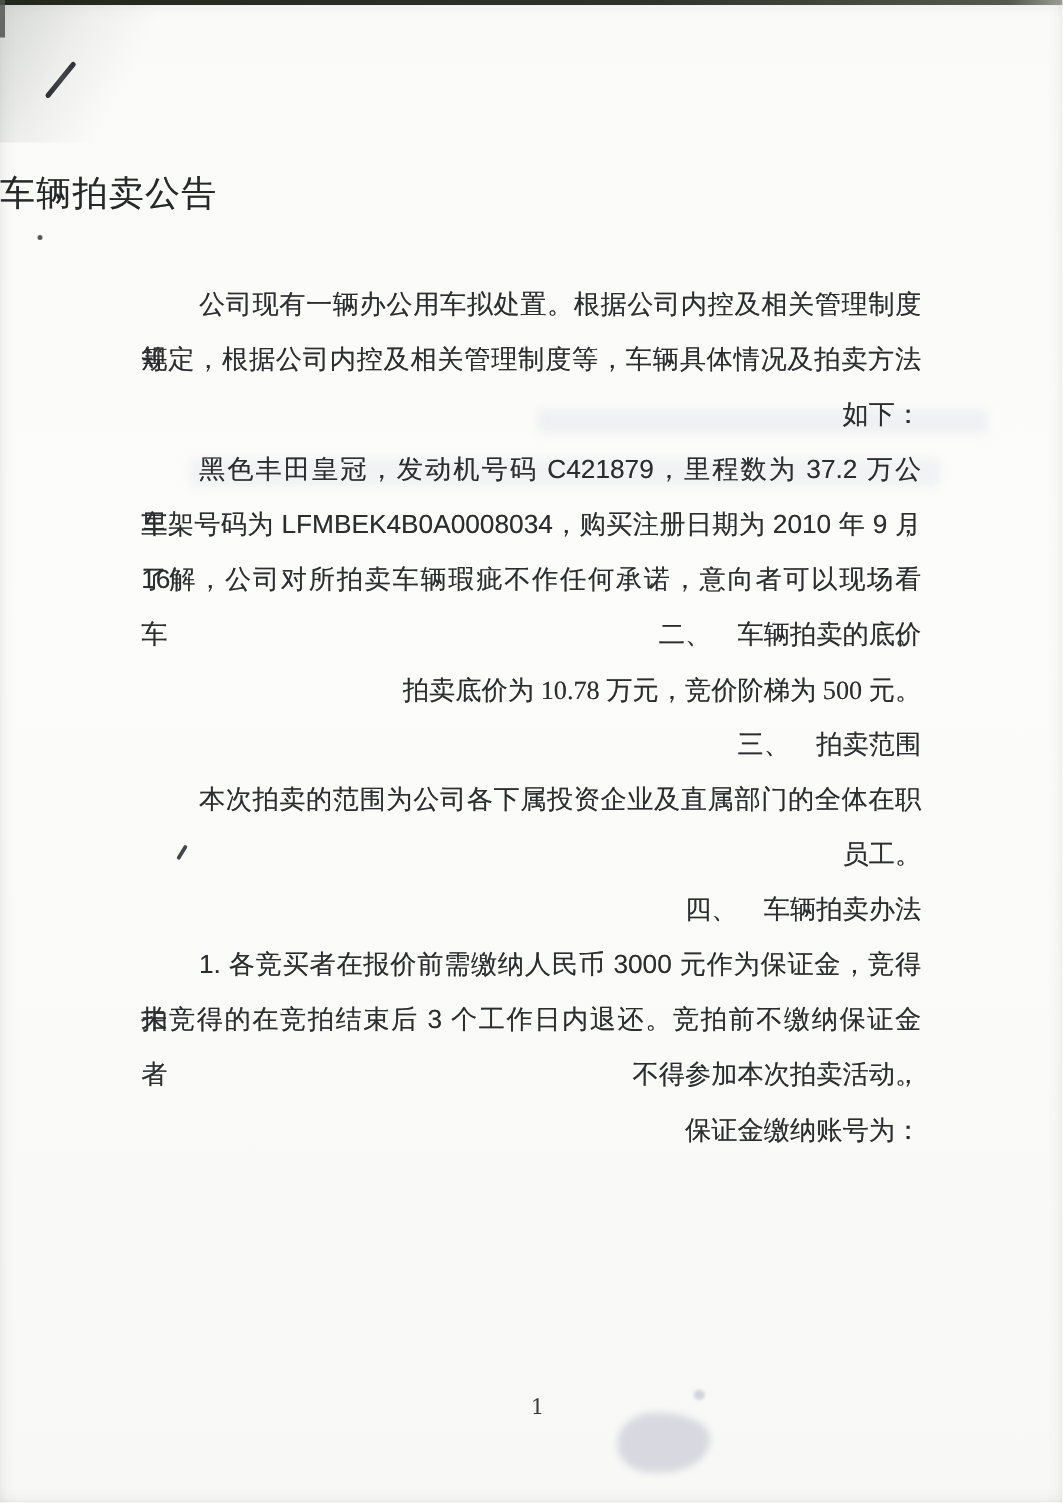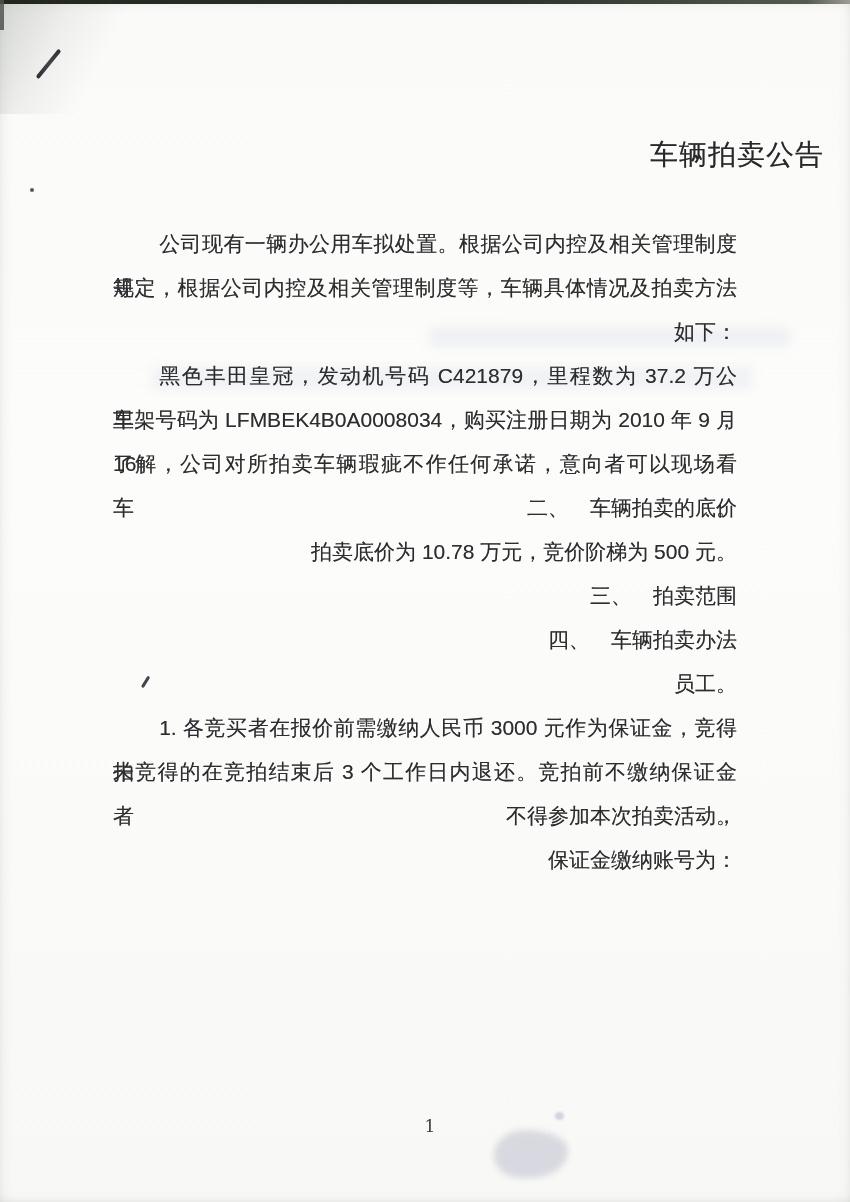--- a/index.html
+++ b/index.html
@@ -62,42 +62,42 @@
     background: rgba(148,153,178,0.32);
     filter: blur(3px);
     border-radius: 46% 62% 55% 40% / 55% 45% 60% 48%;
   }
   .smudge-dot {
     position: absolute; left: 555px; top: 1112px; width: 9px; height: 8px;
     background: rgba(148,153,178,0.38); filter: blur(1.2px); border-radius: 50%;
   }
   .doc-title {
     position: absolute; left: 0; top: 136px; width: 824px;
-    text-align: right;
+    text-align: left;
     font-size: 28px; letter-spacing: 1px; font-weight: 500;
     color: #27282a;
     text-shadow: 0 0 0.5px rgba(40,40,42,0.55);
   }
   .doc-body {
     position: absolute; left: 113px; top: 222px; width: 624px;
     color: #2c2d2f;
     font-size: 21px;
     text-shadow: 0 0 0.4px rgba(44,45,47,0.5);
   }
   .line {
     height: 44px; line-height: 44px;
     text-align: right;
   }
   .line.justify {
     text-align: justify;
     text-align-last: justify;
     text-justify: distribute;
   }
   .line.indent  { text-indent: 2.2em; }
-  .line.indent2 { text-indent: 2.7em; }
+  .line.indent2 { text-indent: 2.7em; font-family: Liberation Serif, serif; }
   .page-number {
     position: absolute; left: 410px; top: 1116px; width: 40px;
     text-align: center;
     font-family: "DejaVu Serif", serif;
     font-size: 17px; color: #3a3a3c;
   }
 </style>
 </head>
 <body>
 
@@ -119,22 +119,23 @@
   <div class="doc-body">
       <div class="line indent justify">公司现有一辆办公用车拟处置。根据公司内控及相关管理制度等</div>
       <div class="line justify">规定，根据公司内控及相关管理制度等，车辆具体情况及拍卖方法</div>
       <div class="line ">如下：</div>
       <div class="line indent justify">黑色丰田皇冠，发动机号码 C421879，里程数为 37.2 万公里，</div>
       <div class="line justify">车架号码为 LFMBEK4B0A0008034，购买注册日期为 2010 年 9 月 16</div>
       <div class="line justify">了解，公司对所拍卖车辆瑕疵不作任何承诺，意向者可以现场看车。</div>
       <div class="line ">二、　车辆拍卖的底价</div>
       <div class="line indent2">拍卖底价为 10.78 万元，竞价阶梯为 500 元。</div>
       <div class="line ">三、　拍卖范围</div>
+      <div class="line indent justify">本次拍卖的范围为公司各下属投资企业及直属部门的全体在职</div>
+      <div class="line ">员工。</div>
       <div class="line ">四、　车辆拍卖办法</div>
-      <div class="line ">员工。</div>
       <div class="line indent justify">1. 各竞买者在报价前需缴纳人民币 3000 元作为保证金，竞得拍</div>
       <div class="line justify">未竞得的在竞拍结束后 3 个工作日内退还。竞拍前不缴纳保证金者，</div>
       <div class="line ">不得参加本次拍卖活动。</div>
       <div class="line indent2">保证金缴纳账号为：</div>
     </div>
 
   <div class="smudge-blob"></div>
   <div class="smudge-dot"></div>
 
   <div class="page-number">1</div>

